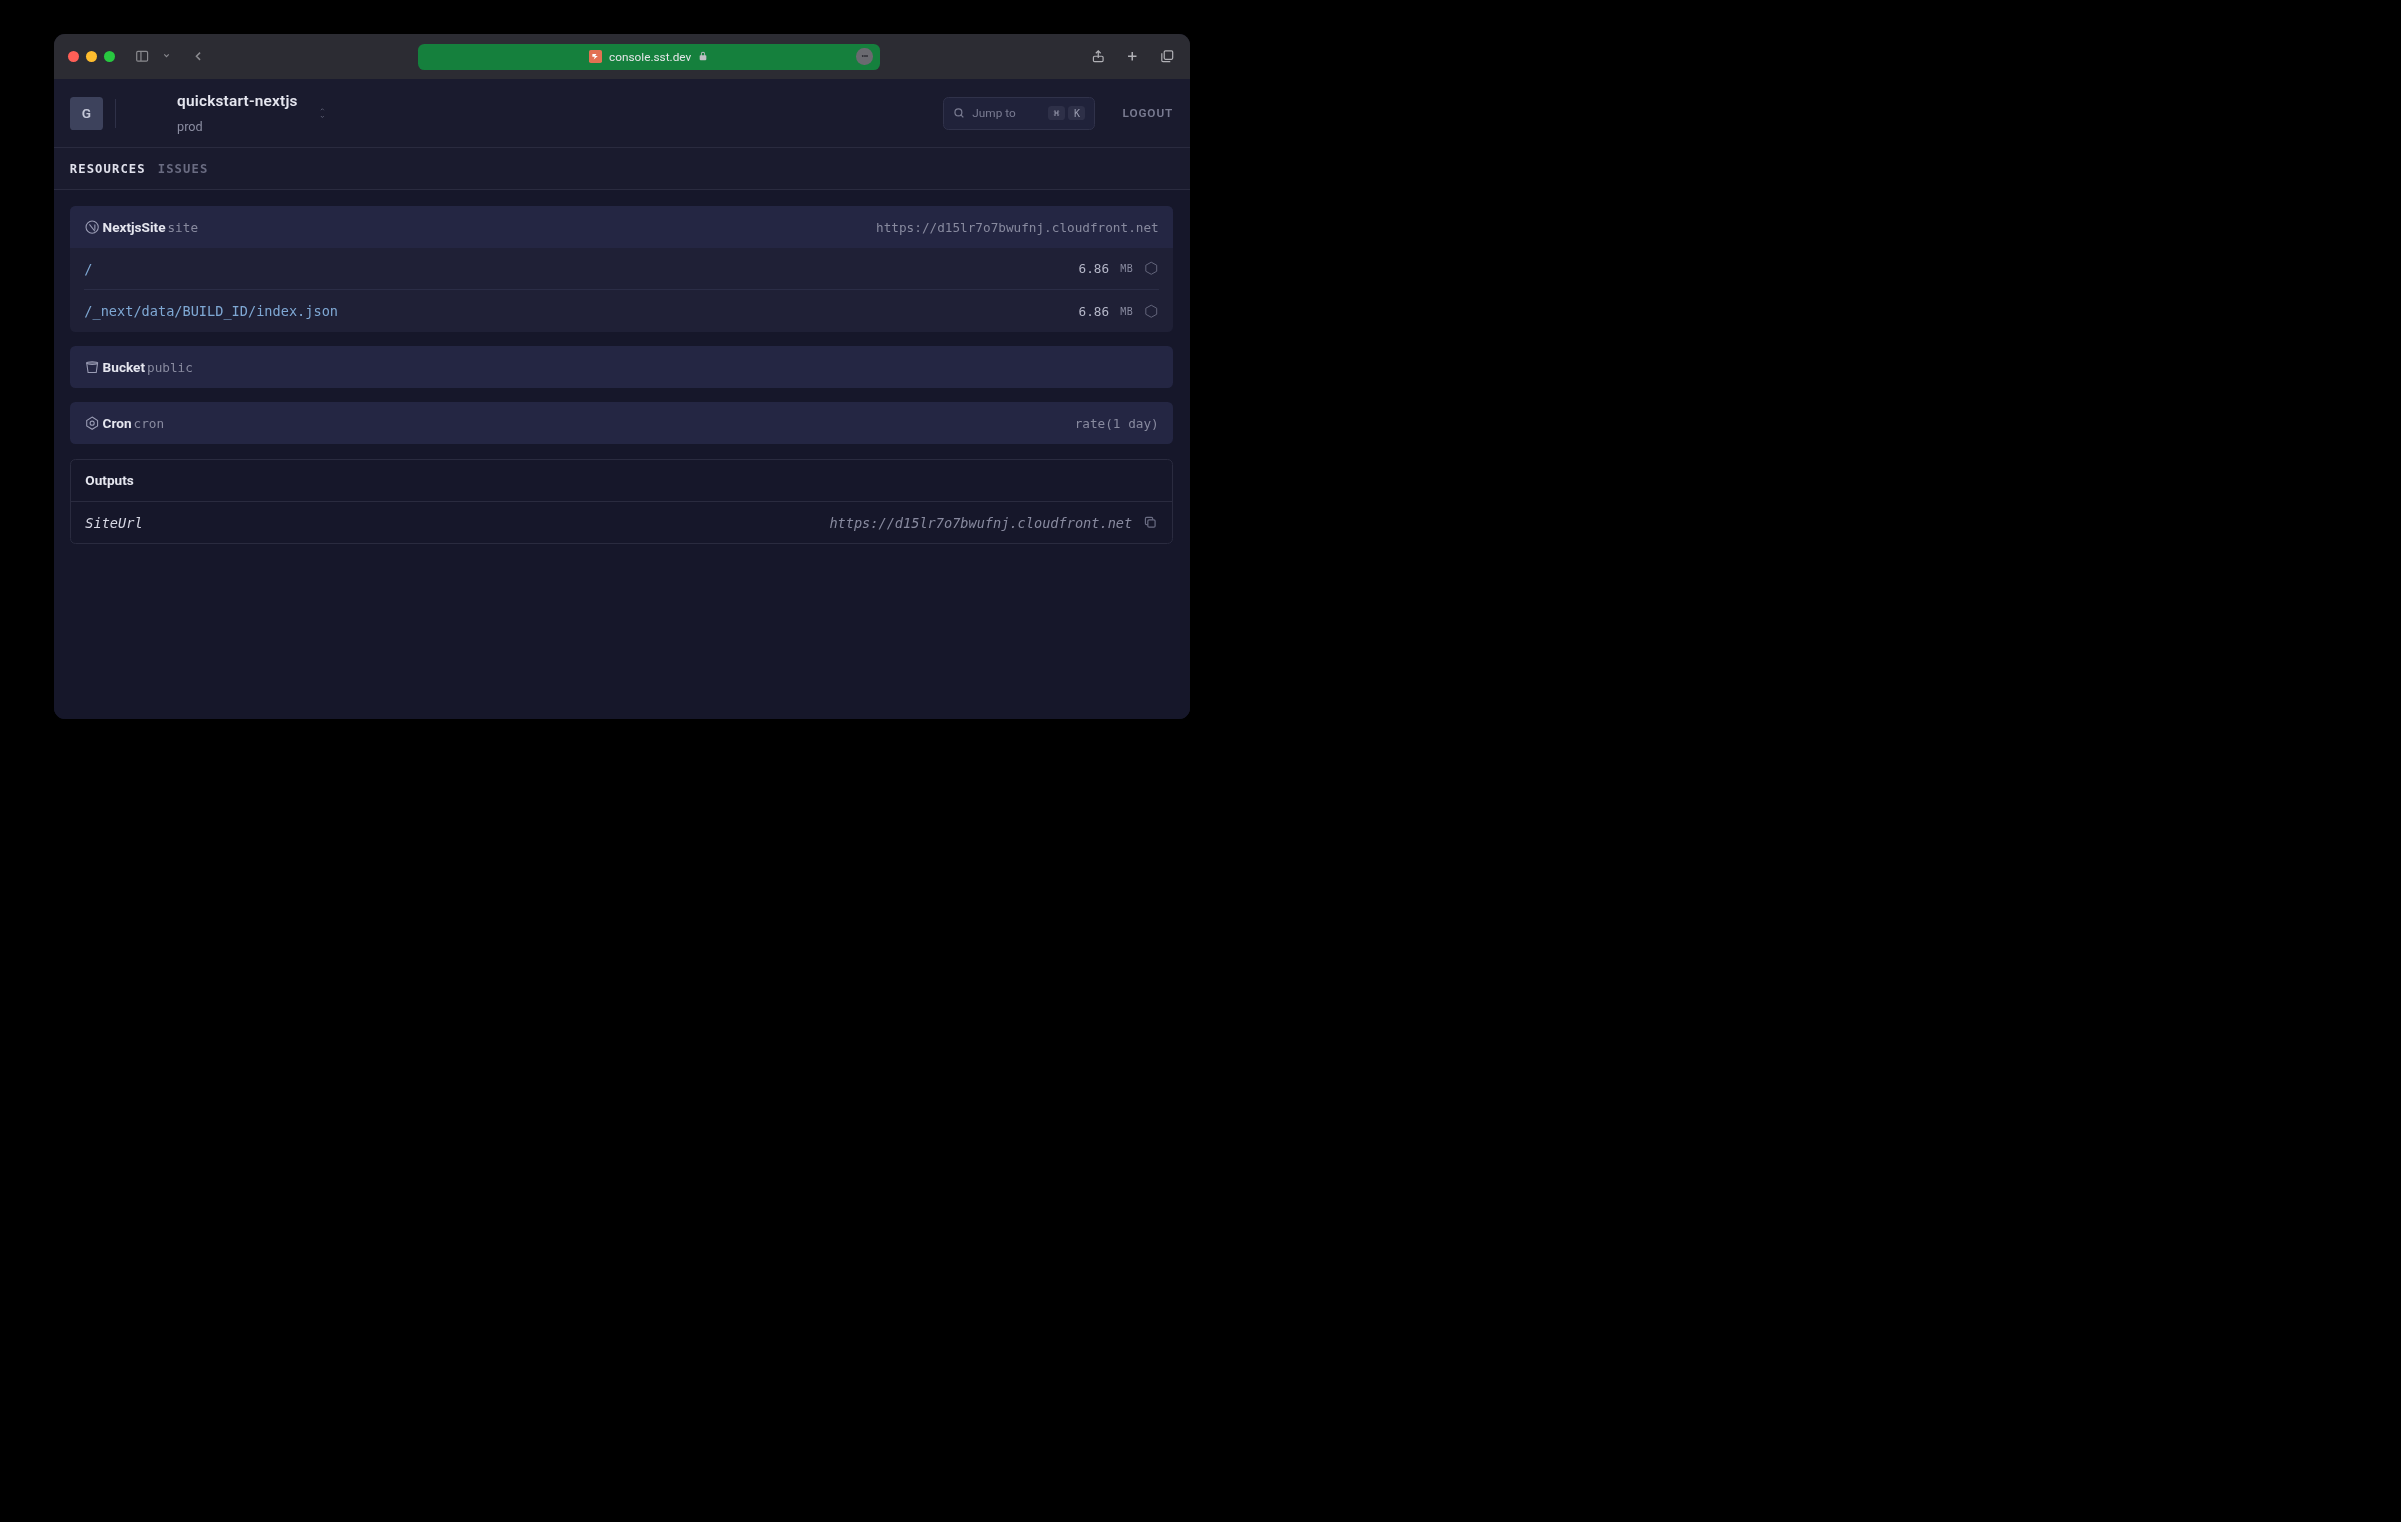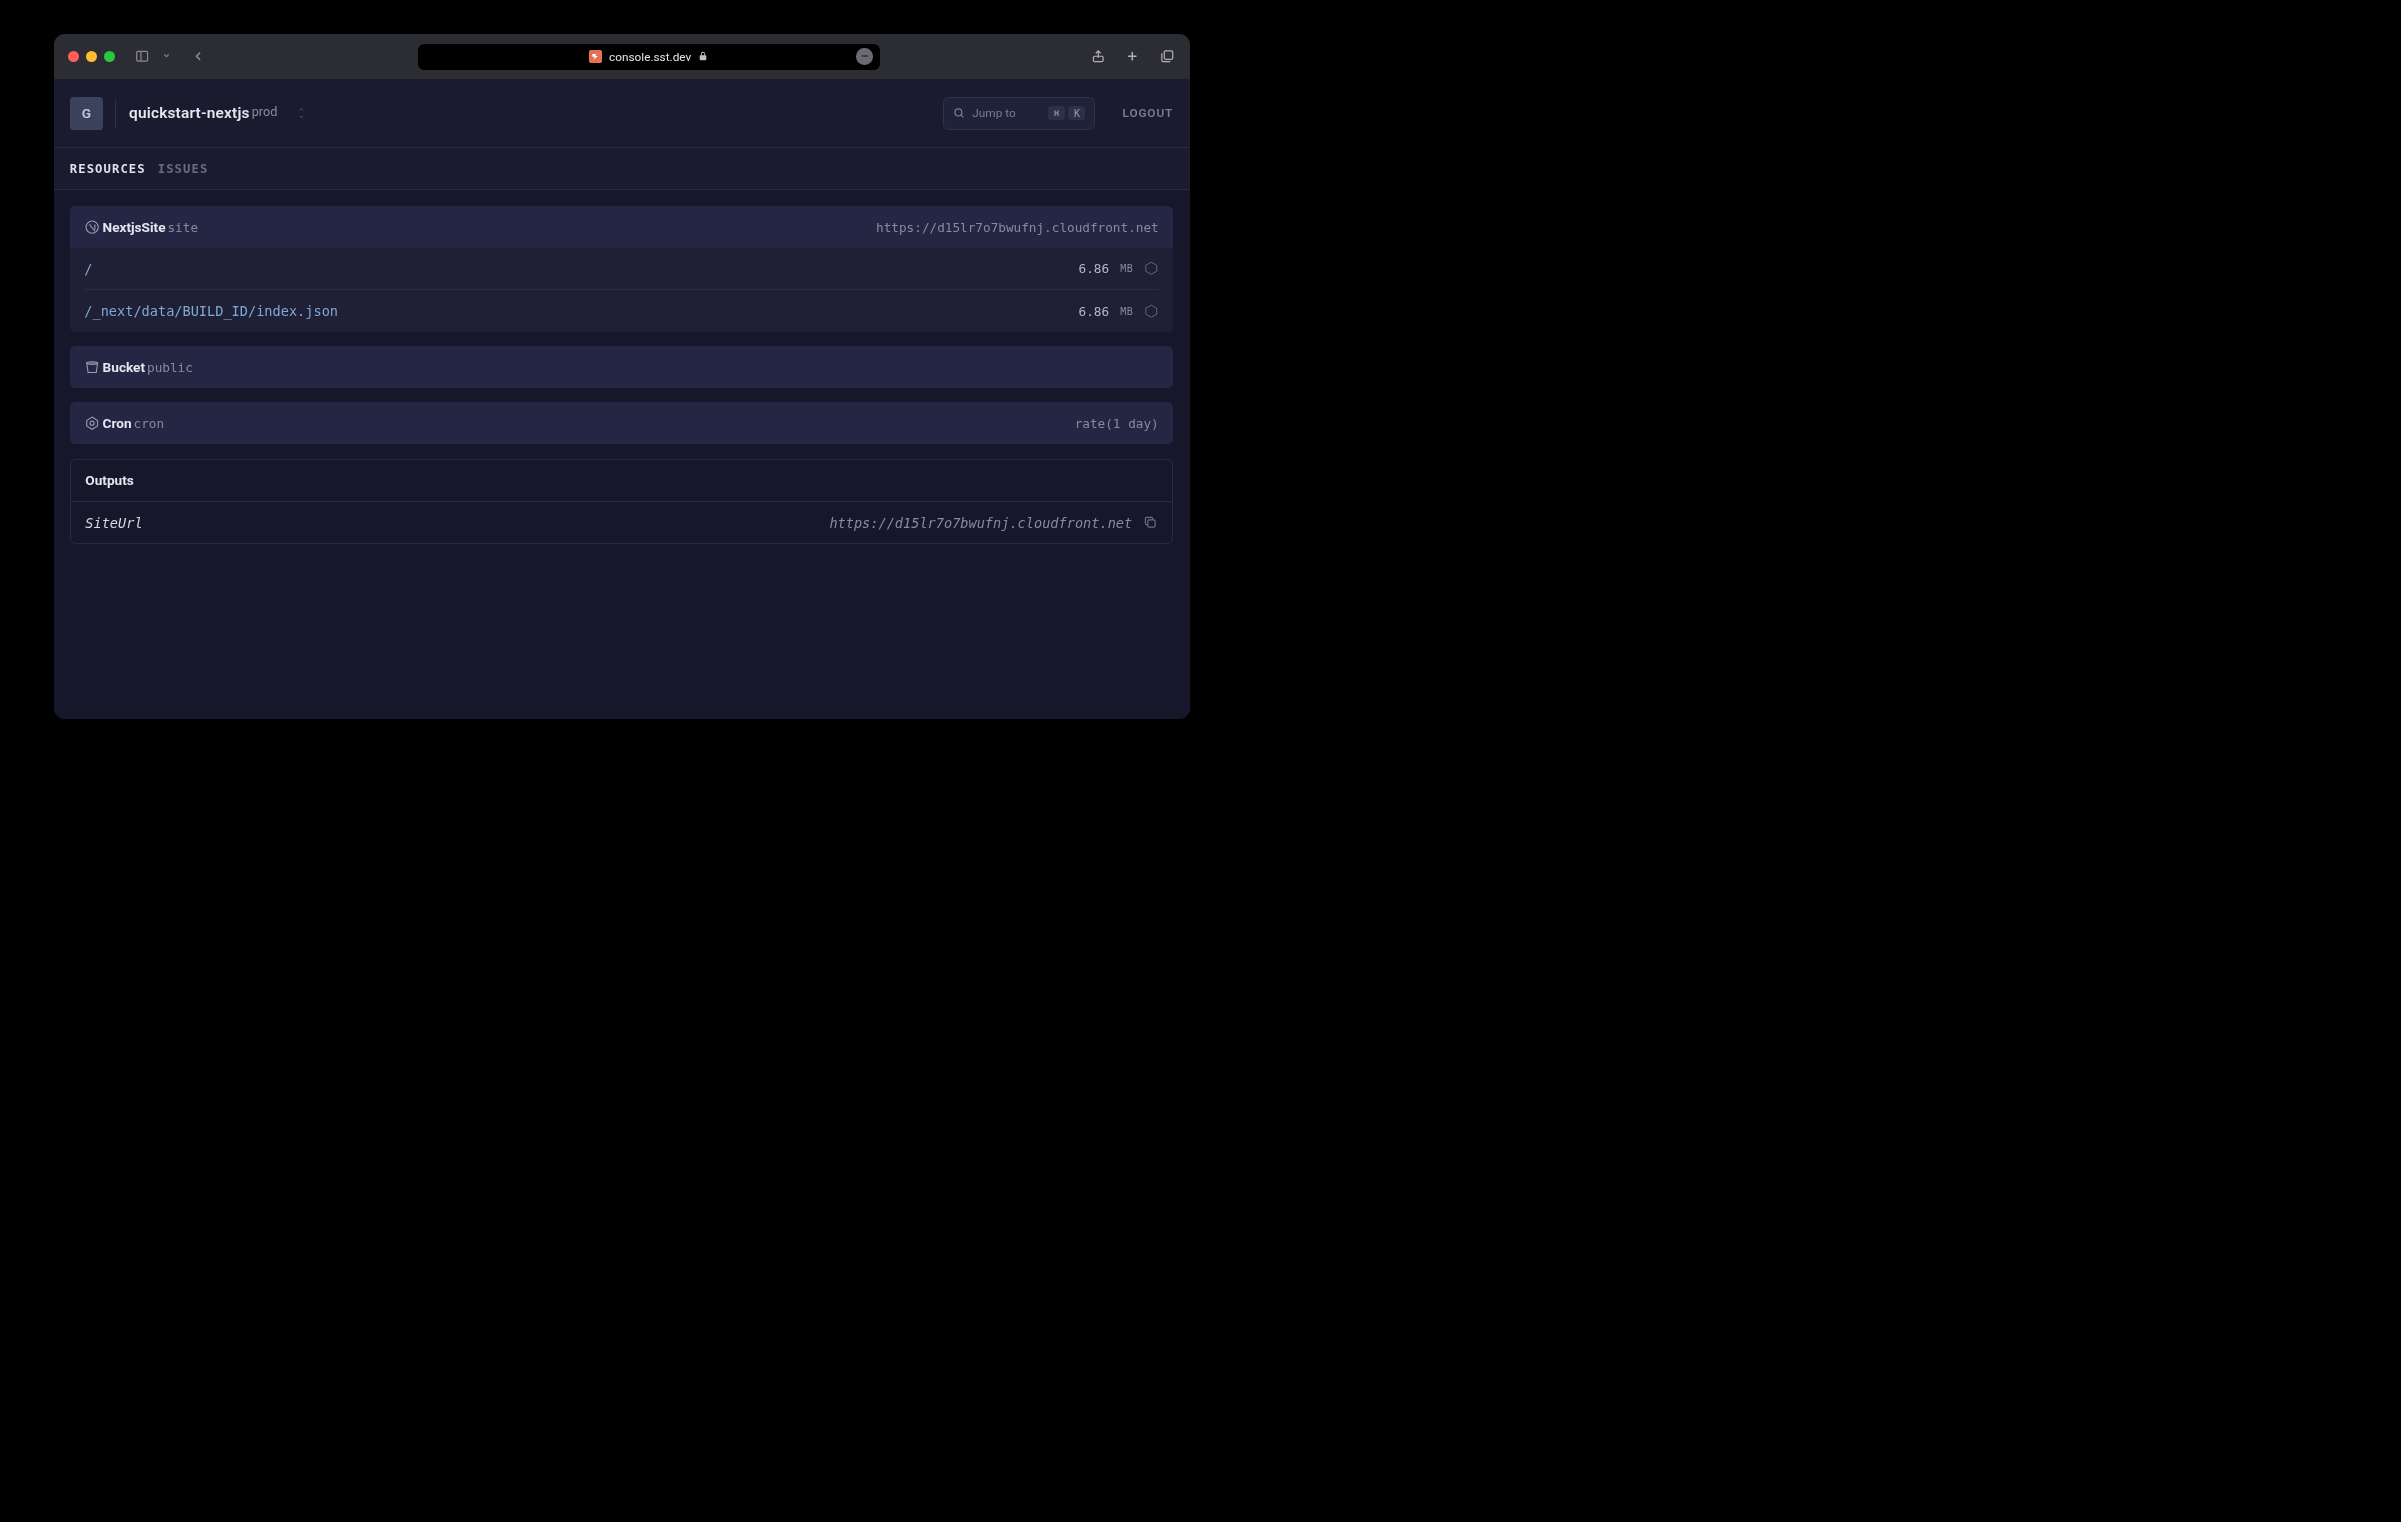--- a/index.html
+++ b/index.html
@@ -34,21 +34,21 @@
 .traffic-lights { display: flex; gap: 7.2px; margin-right: 11px; }
 .traffic-light { width: 11px; height: 11px; border-radius: 50%; }
 .tl-red { background: #ff5f57; }
 .tl-yellow { background: #febc2e; }
 .tl-green { background: #28c840; }
 .sidebar-toggle { width: 18px; height: 14.5px; display: flex; align-items: center; justify-content: center; color: #8a8a8f; margin-right: 3.6px; }
 .dropdown-chevron { color: #8a8a8f; font-size: 9px; margin-right: 11px; }
 .back-chevron { color: #8a8a8f; width: 18px; display: flex; align-items: center; justify-content: center; }
 .url-bar-wrap { flex: 1; display: flex; justify-content: center; }
 .url-bar {
-  background: #000000;
+  background: #15803d;
   border-radius: 6.3px;
   height: 26px;
   width: 462px;
   display: flex;
   align-items: center;
   justify-content: center;
   gap: 7.2px;
   color: #e5e5e8;
   font-size: 11.8px;
   position: relative;
@@ -69,21 +69,21 @@
   gap: 12.7px;
 }
 .org-badge {
   width: 33px; height: 33px;
   background: #3d425c;
   border-radius: 3.6px;
   display: flex; align-items: center; justify-content: center;
   color: #c5c8d8; font-weight: 600; font-size: 13.6px;
 }
 .proj-divider { width: 0.9px; height: 29px; background: #2f3148; }
-.proj-info { display: flex; gap: 2px; }
+.proj-info { display: flex; flex-direction: column; gap: 9px; margin-left: 48px; }
 .proj-name { color: #e5e6ef; font-weight: 600; font-size: 15.4px; letter-spacing: 0.2px; }
 .proj-stage { color: #8a8ca0; font-size: 12.7px; }
 .proj-selector { display: flex; flex-direction: column; gap: -1.8px; color: #696b80; margin-left: 5.4px; cursor: pointer; }
 .header-spacer { flex: 1; }
 .jump-to {
   background: #20223a;
   border: 0.9px solid #30324a;
   border-radius: 5.4px;
   height: 33px;
   padding: 0 9px;

